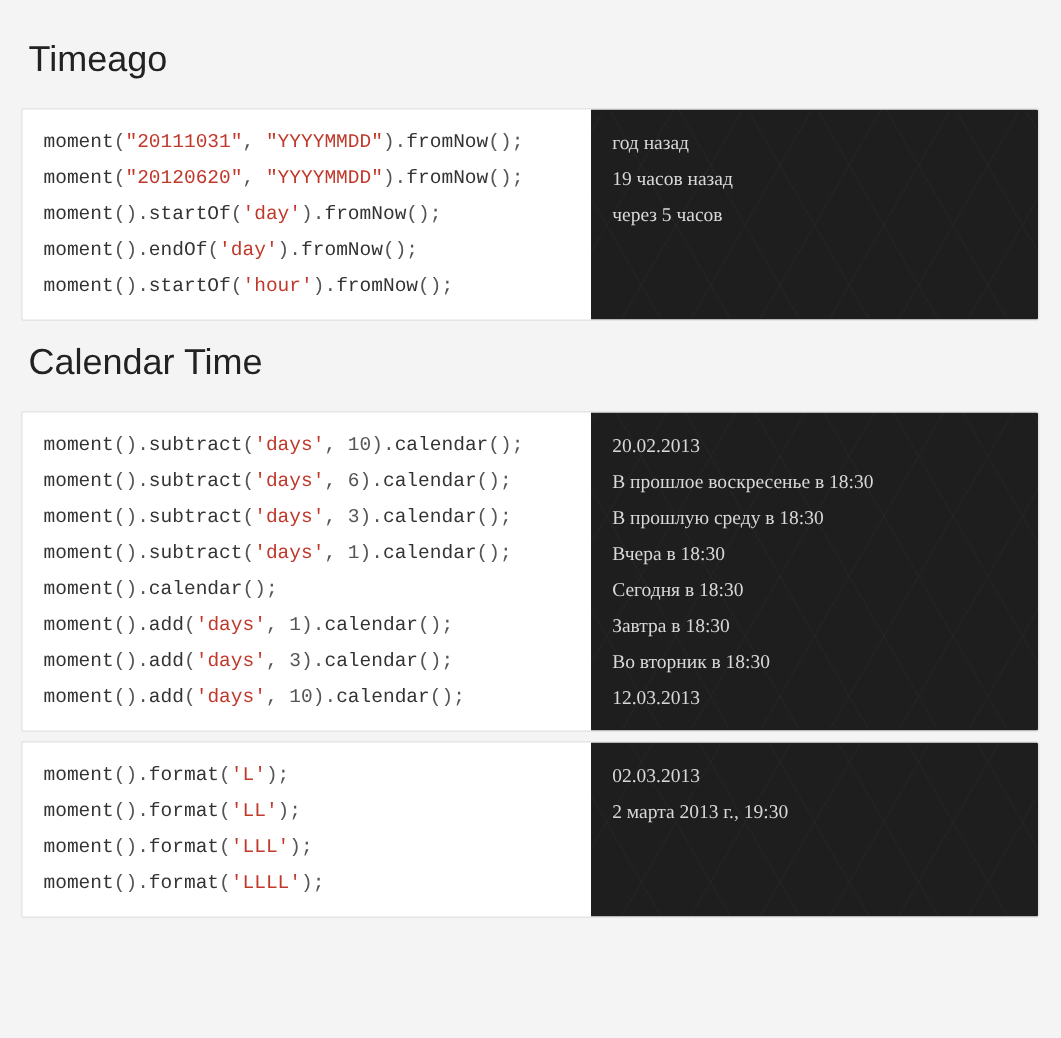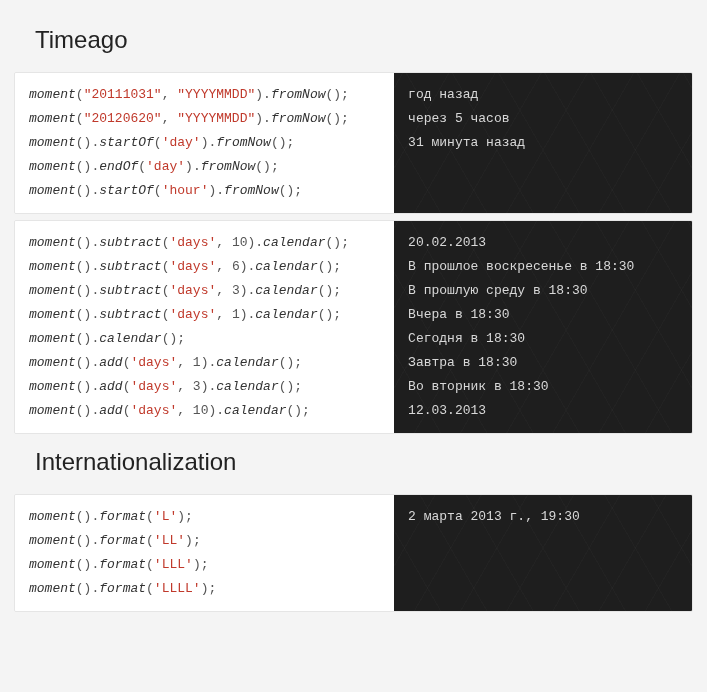--- a/index.html
+++ b/index.html
@@ -7,21 +7,21 @@
     margin: 0;
     padding: 12px 14px;
     background: #f4f4f4;
     font-family: Arial, Helvetica, sans-serif;
     color: #222;
     width: 707px;
   }
   h2.section-title {
     font-size: 24px;
     font-weight: 400;
-    margin: 14px 0 18px 21px;
+    margin: 14px 0 18px 5px;
     color: #222;
   }
   .block {
     display: flex;
     border: 1px solid #e5e5e5;
     border-radius: 2px;
     overflow: hidden;
     margin-bottom: 6px;
   }
   .pane {
@@ -36,38 +36,39 @@
     background: #ffffff;
     color: #333;
   }
   .pane.output {
     flex: 1 1 44%;
     background: #1e1e1e;
     color: #d8d8d8;
     background-image:
       repeating-linear-gradient(60deg, rgba(255,255,255,0.02) 0 1px, transparent 1px 40px),
       repeating-linear-gradient(-60deg, rgba(255,255,255,0.02) 0 1px, transparent 1px 40px);
+    font-family: Liberation Serif, serif;
   }
   .code-line { display: block; height: 24px; }
-  .tok-fn   { color: #333; font-style: italic; }
+  .tok-fn   { color: #333; }
   .tok-str  { color: #c0392b; }  
   .tok-punct{ color: #555; }
   .tok-dot  { color: #555; }
 </style>
 </head>
 <body>
 
 <div id="root">
     <h2 class="section-title">Timeago</h2>
     <div class="block">
       <div class="pane code"><span class="code-line"><span class="tok-fn">moment</span><span class="tok-punct">(</span><span class="tok-str">"20111031"</span><span class="tok-punct">, </span><span class="tok-str">"YYYYMMDD"</span><span class="tok-punct">)</span><span class="tok-dot">.</span><span class="tok-fn">fromNow</span><span class="tok-punct">();</span></span><span class="code-line"><span class="tok-fn">moment</span><span class="tok-punct">(</span><span class="tok-str">"20120620"</span><span class="tok-punct">, </span><span class="tok-str">"YYYYMMDD"</span><span class="tok-punct">)</span><span class="tok-dot">.</span><span class="tok-fn">fromNow</span><span class="tok-punct">();</span></span><span class="code-line"><span class="tok-fn">moment</span><span class="tok-punct">()</span><span class="tok-dot">.</span><span class="tok-fn">startOf</span><span class="tok-punct">(</span><span class="tok-str">'day'</span><span class="tok-punct">)</span><span class="tok-dot">.</span><span class="tok-fn">fromNow</span><span class="tok-punct">();</span></span><span class="code-line"><span class="tok-fn">moment</span><span class="tok-punct">()</span><span class="tok-dot">.</span><span class="tok-fn">endOf</span><span class="tok-punct">(</span><span class="tok-str">'day'</span><span class="tok-punct">)</span><span class="tok-dot">.</span><span class="tok-fn">fromNow</span><span class="tok-punct">();</span></span><span class="code-line"><span class="tok-fn">moment</span><span class="tok-punct">()</span><span class="tok-dot">.</span><span class="tok-fn">startOf</span><span class="tok-punct">(</span><span class="tok-str">'hour'</span><span class="tok-punct">)</span><span class="tok-dot">.</span><span class="tok-fn">fromNow</span><span class="tok-punct">();</span></span></div>
-      <div class="pane output"><span class="code-line">год назад</span><span class="code-line">через 5 часов</span><span class="code-line">31 минута назад</span></div>
+      <div class="pane output"><span class="code-line">год назад</span><span class="code-line">19 часов назад</span><span class="code-line">через 5 часов</span></div>
     </div>
+    <h2 class="section-title">Calendar Time</h2>
     <div class="block">
       <div class="pane code"><span class="code-line"><span class="tok-fn">moment</span><span class="tok-punct">()</span><span class="tok-dot">.</span><span class="tok-fn">subtract</span><span class="tok-punct">(</span><span class="tok-str">'days'</span><span class="tok-punct">, 10)</span><span class="tok-dot">.</span><span class="tok-fn">calendar</span><span class="tok-punct">();</span></span><span class="code-line"><span class="tok-fn">moment</span><span class="tok-punct">()</span><span class="tok-dot">.</span><span class="tok-fn">subtract</span><span class="tok-punct">(</span><span class="tok-str">'days'</span><span class="tok-punct">, 6)</span><span class="tok-dot">.</span><span class="tok-fn">calendar</span><span class="tok-punct">();</span></span><span class="code-line"><span class="tok-fn">moment</span><span class="tok-punct">()</span><span class="tok-dot">.</span><span class="tok-fn">subtract</span><span class="tok-punct">(</span><span class="tok-str">'days'</span><span class="tok-punct">, 3)</span><span class="tok-dot">.</span><span class="tok-fn">calendar</span><span class="tok-punct">();</span></span><span class="code-line"><span class="tok-fn">moment</span><span class="tok-punct">()</span><span class="tok-dot">.</span><span class="tok-fn">subtract</span><span class="tok-punct">(</span><span class="tok-str">'days'</span><span class="tok-punct">, 1)</span><span class="tok-dot">.</span><span class="tok-fn">calendar</span><span class="tok-punct">();</span></span><span class="code-line"><span class="tok-fn">moment</span><span class="tok-punct">()</span><span class="tok-dot">.</span><span class="tok-fn">calendar</span><span class="tok-punct">();</span></span><span class="code-line"><span class="tok-fn">moment</span><span class="tok-punct">()</span><span class="tok-dot">.</span><span class="tok-fn">add</span><span class="tok-punct">(</span><span class="tok-str">'days'</span><span class="tok-punct">, 1)</span><span class="tok-dot">.</span><span class="tok-fn">calendar</span><span class="tok-punct">();</span></span><span class="code-line"><span class="tok-fn">moment</span><span class="tok-punct">()</span><span class="tok-dot">.</span><span class="tok-fn">add</span><span class="tok-punct">(</span><span class="tok-str">'days'</span><span class="tok-punct">, 3)</span><span class="tok-dot">.</span><span class="tok-fn">calendar</span><span class="tok-punct">();</span></span><span class="code-line"><span class="tok-fn">moment</span><span class="tok-punct">()</span><span class="tok-dot">.</span><span class="tok-fn">add</span><span class="tok-punct">(</span><span class="tok-str">'days'</span><span class="tok-punct">, 10)</span><span class="tok-dot">.</span><span class="tok-fn">calendar</span><span class="tok-punct">();</span></span></div>
       <div class="pane output"><span class="code-line">20.02.2013</span><span class="code-line">В прошлое воскресенье в 18:30</span><span class="code-line">В прошлую среду в 18:30</span><span class="code-line">Вчера в 18:30</span><span class="code-line">Сегодня в 18:30</span><span class="code-line">Завтра в 18:30</span><span class="code-line">Во вторник в 18:30</span><span class="code-line">12.03.2013</span></div>
     </div>
-    <h2 class="section-title">Internationalization</h2>
     <div class="block">
       <div class="pane code"><span class="code-line"><span class="tok-fn">moment</span><span class="tok-punct">()</span><span class="tok-dot">.</span><span class="tok-fn">format</span><span class="tok-punct">(</span><span class="tok-str">'L'</span><span class="tok-punct">);</span></span><span class="code-line"><span class="tok-fn">moment</span><span class="tok-punct">()</span><span class="tok-dot">.</span><span class="tok-fn">format</span><span class="tok-punct">(</span><span class="tok-str">'LL'</span><span class="tok-punct">);</span></span><span class="code-line"><span class="tok-fn">moment</span><span class="tok-punct">()</span><span class="tok-dot">.</span><span class="tok-fn">format</span><span class="tok-punct">(</span><span class="tok-str">'LLL'</span><span class="tok-punct">);</span></span><span class="code-line"><span class="tok-fn">moment</span><span class="tok-punct">()</span><span class="tok-dot">.</span><span class="tok-fn">format</span><span class="tok-punct">(</span><span class="tok-str">'LLLL'</span><span class="tok-punct">);</span></span></div>
-      <div class="pane output"><span class="code-line">2 марта 2013 г., 19:30</span></div>
+      <div class="pane output"><span class="code-line">02.03.2013</span><span class="code-line">2 марта 2013 г., 19:30</span></div>
     </div>
   </div>
 
 </body></html>

